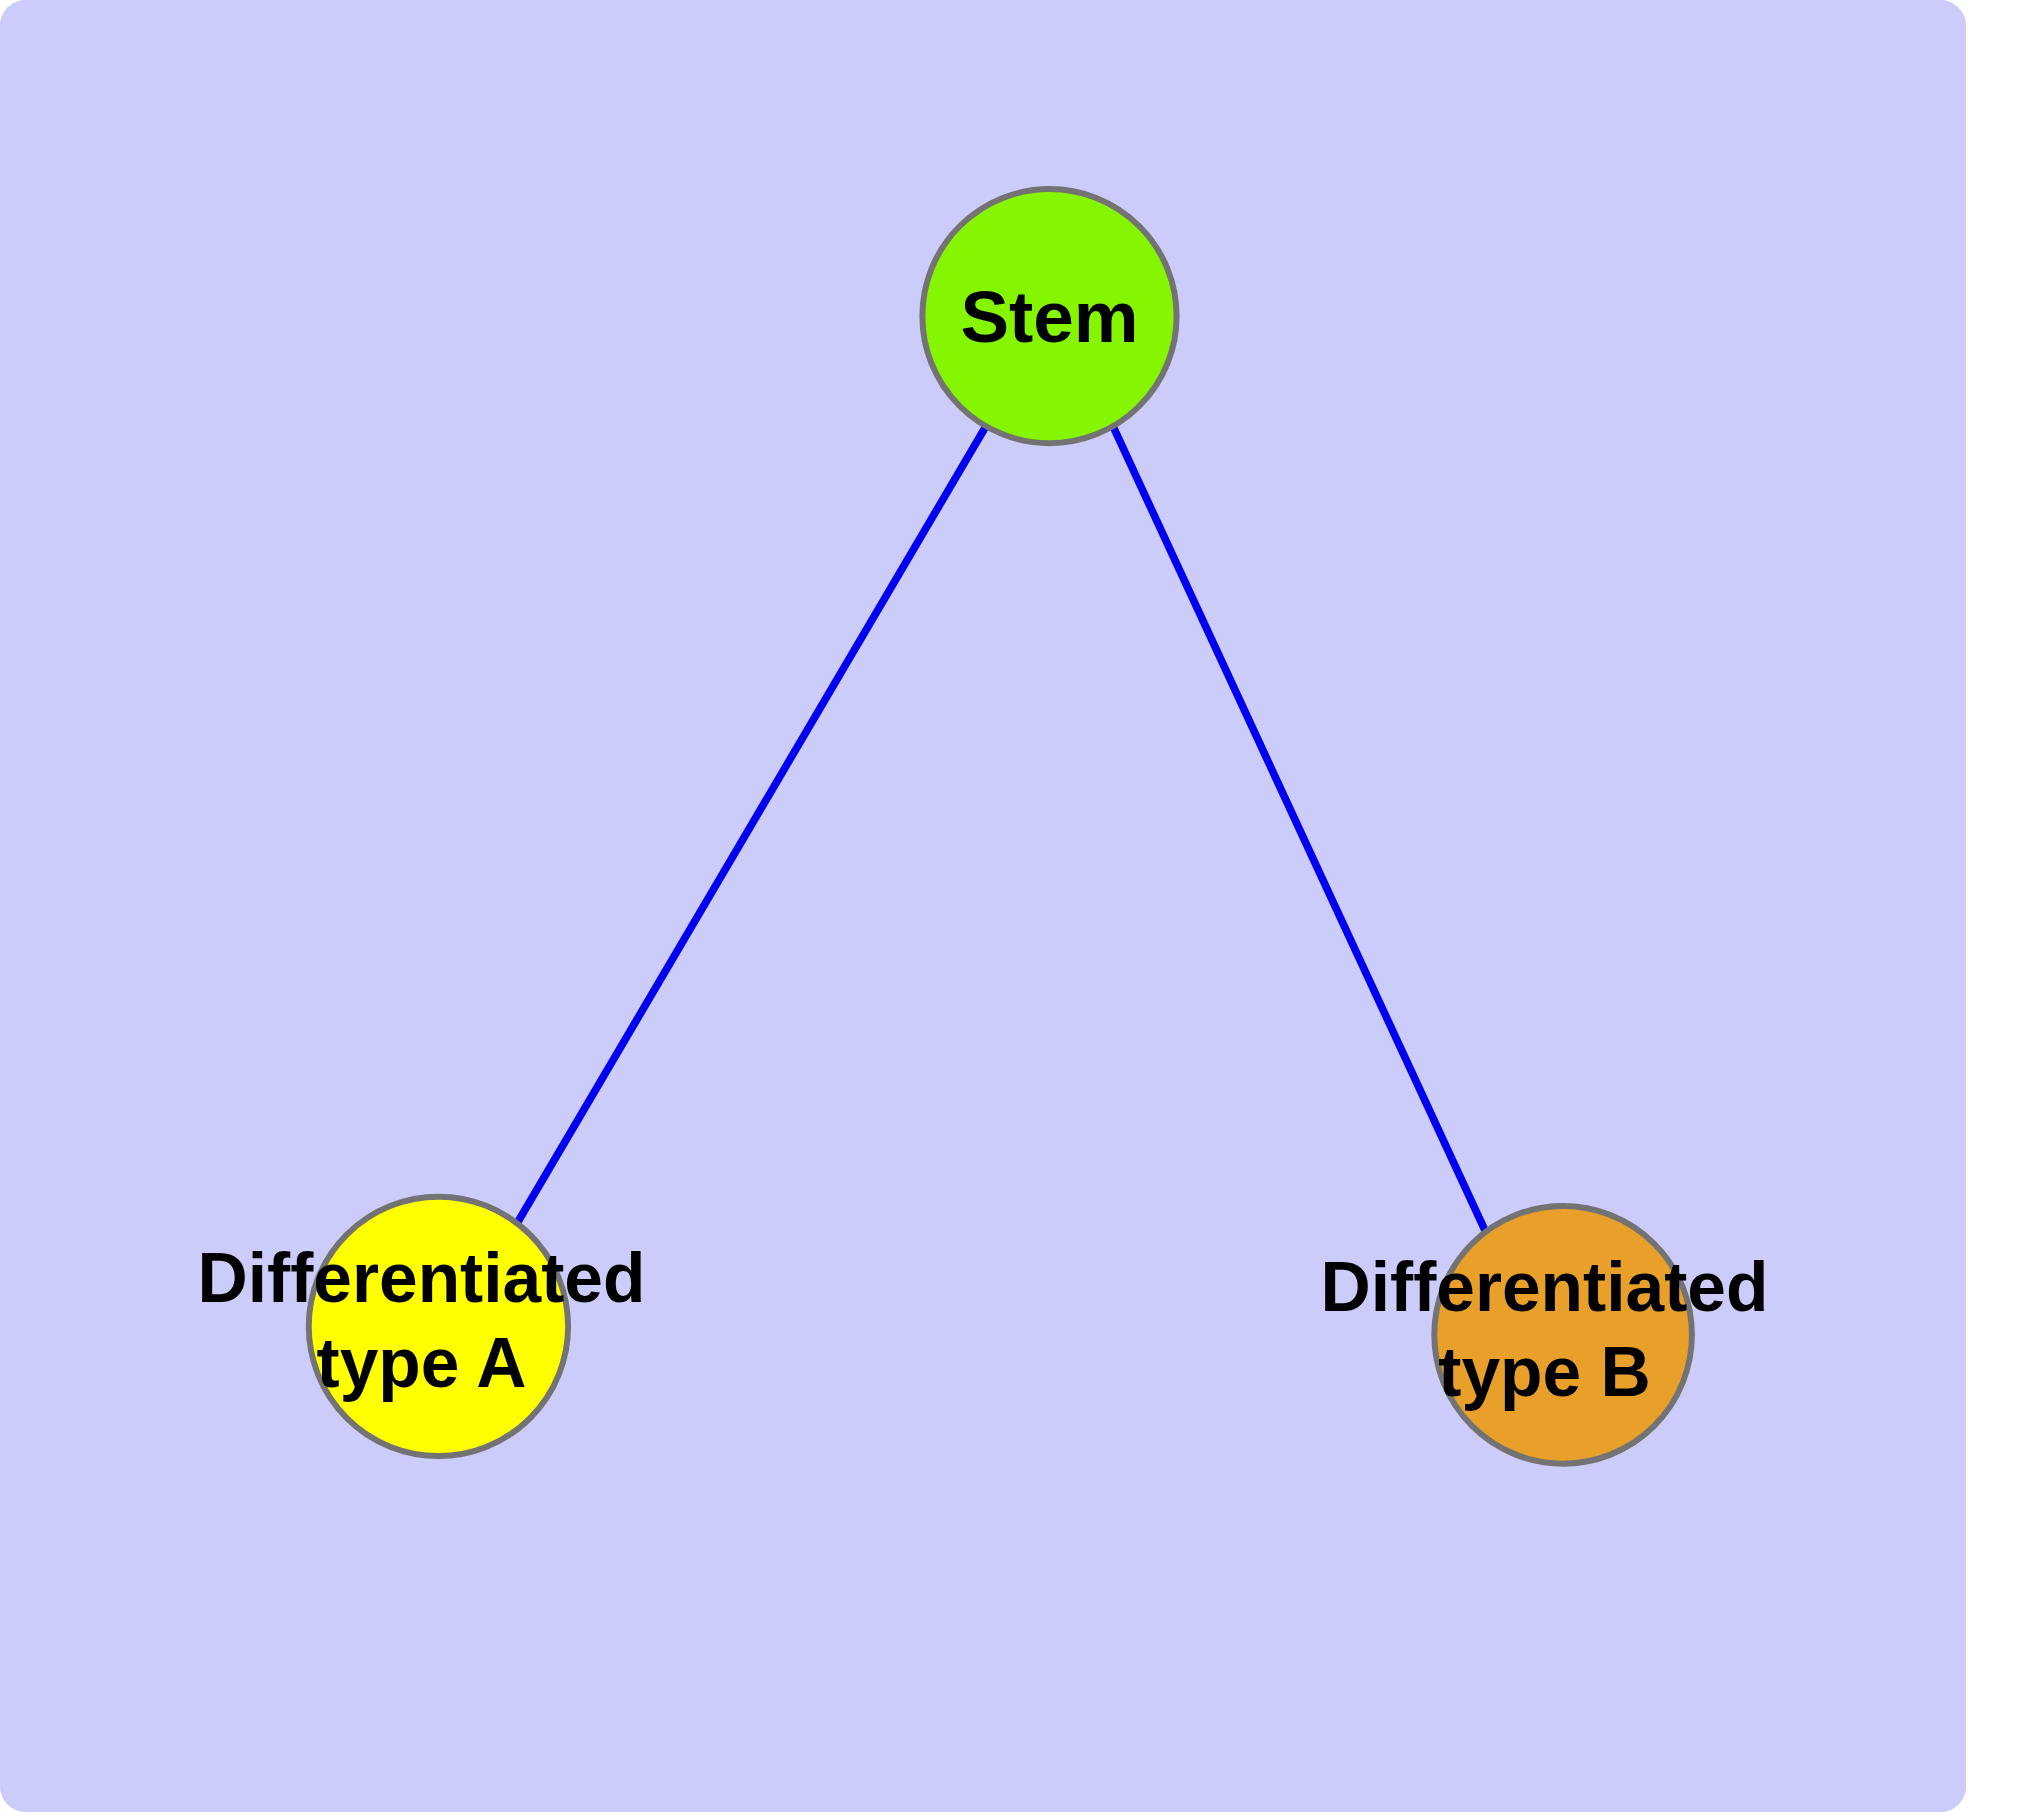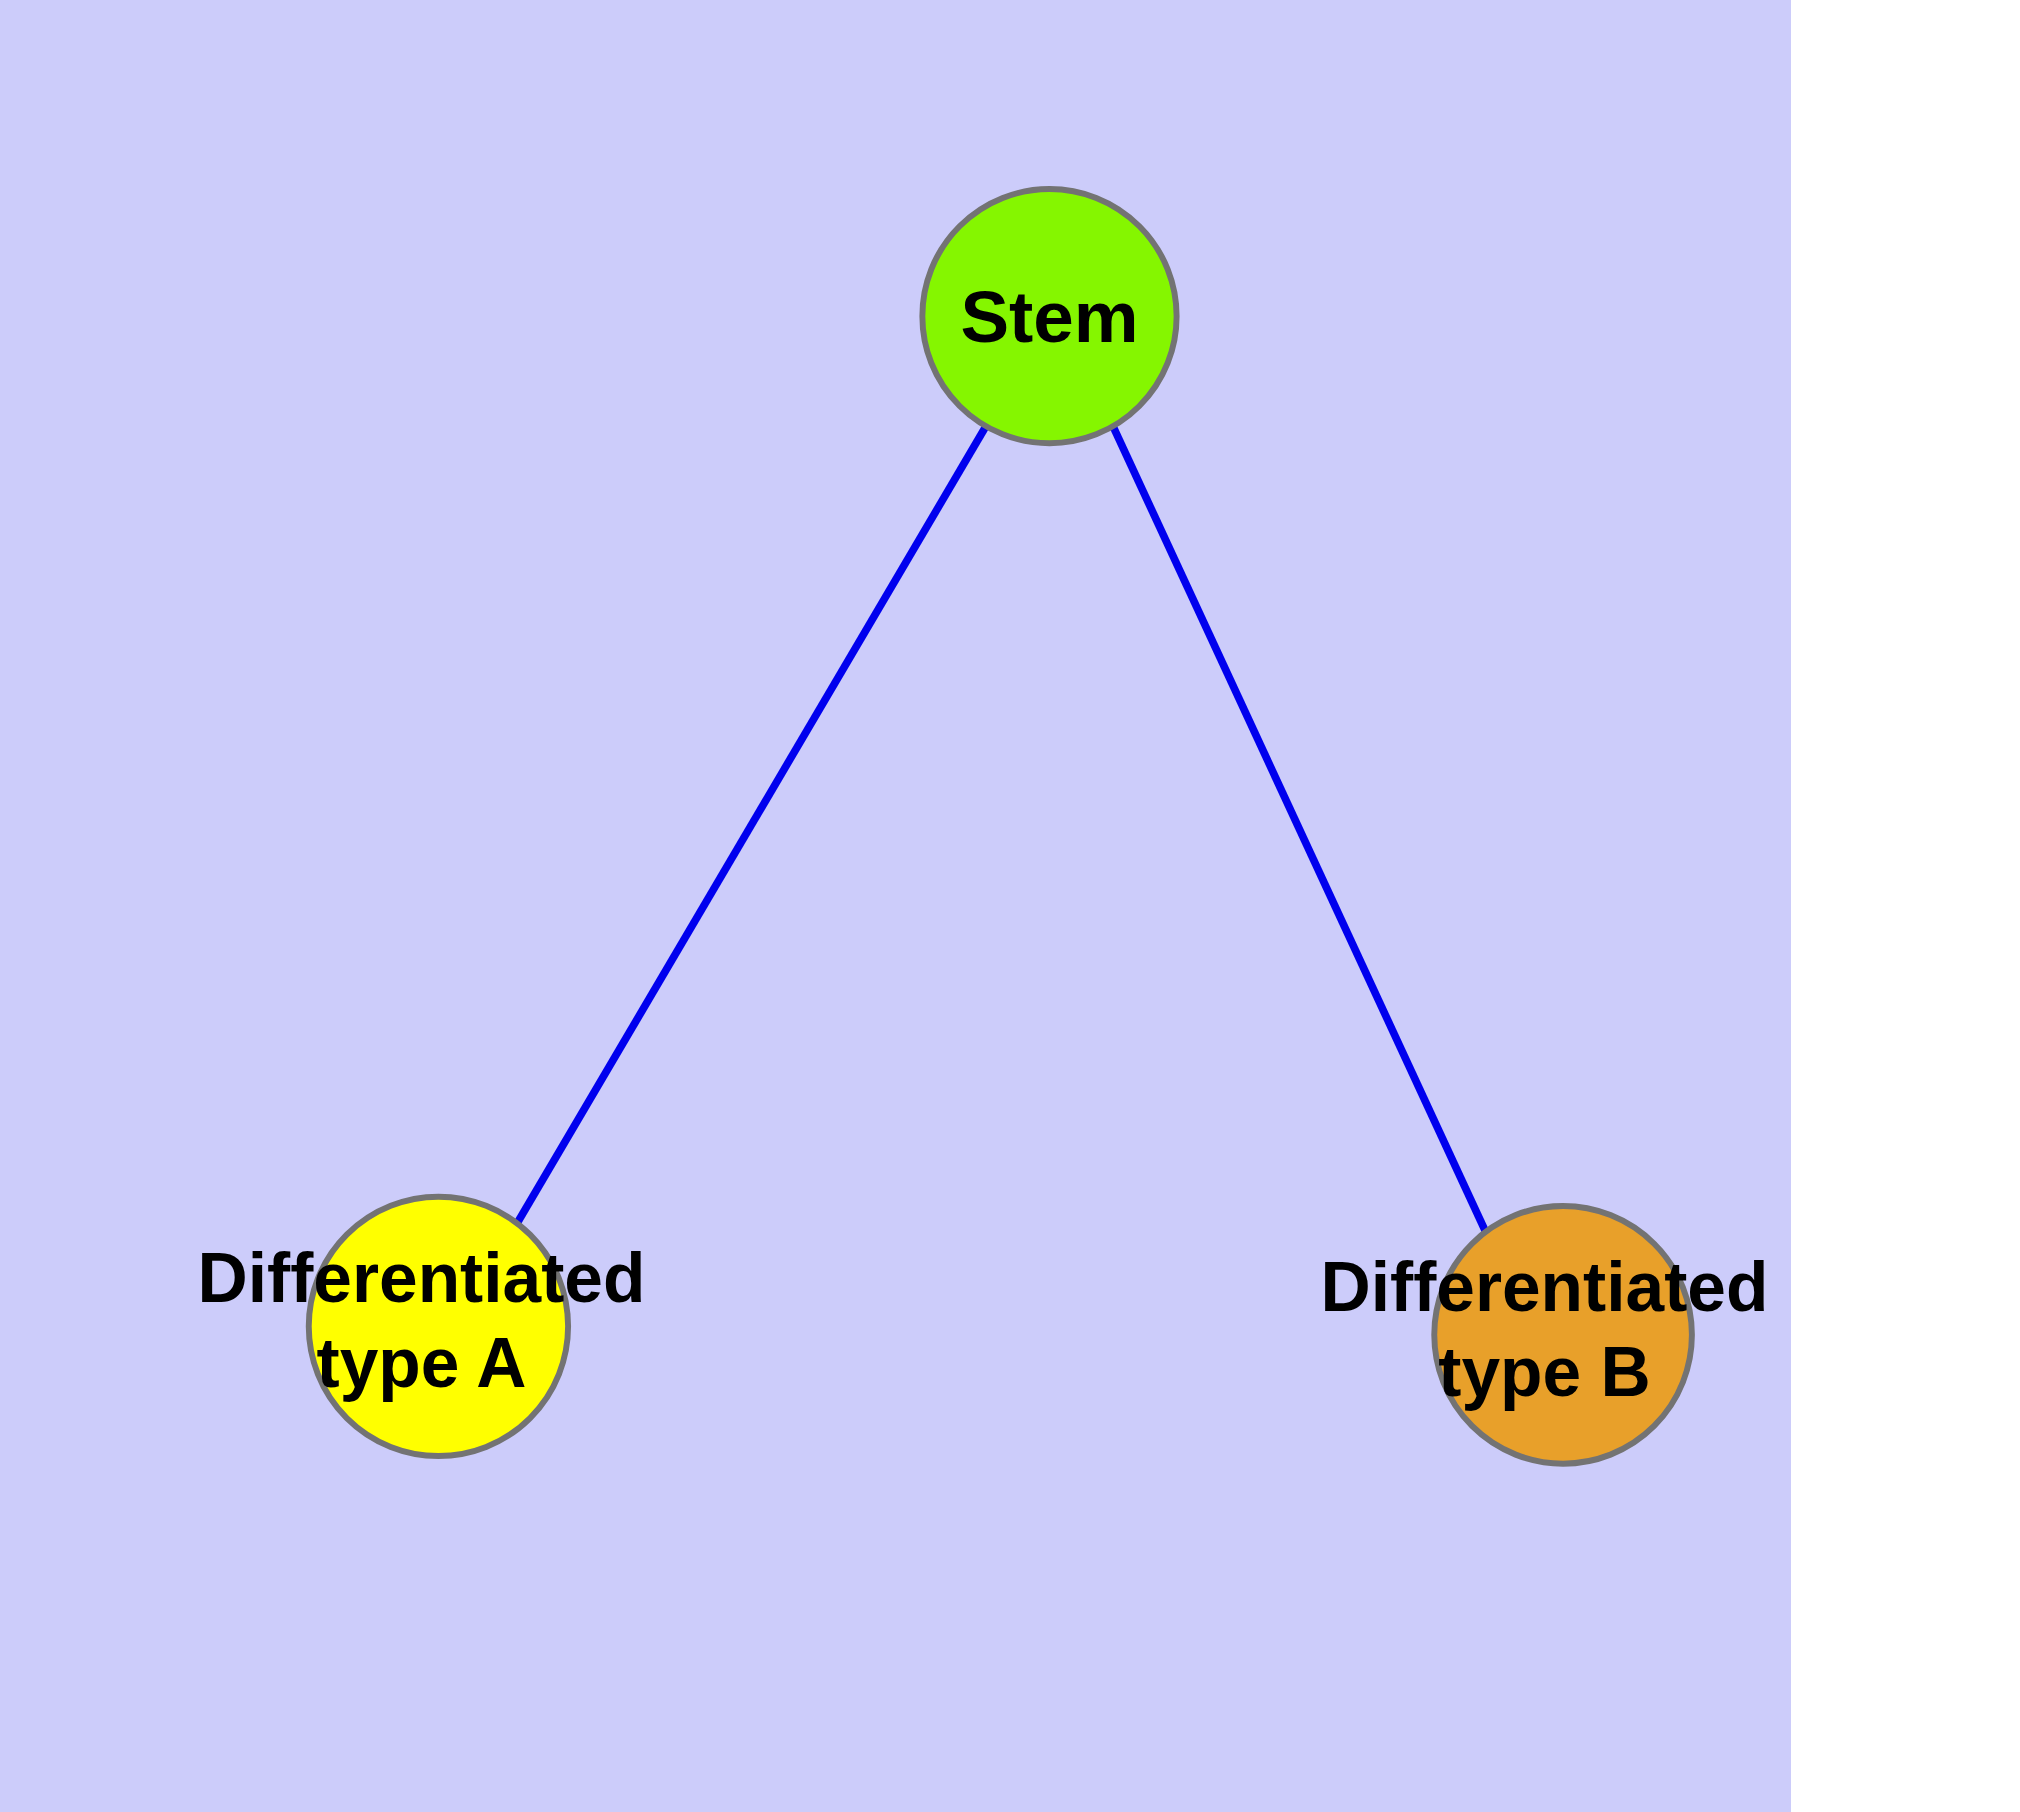--- a/index.html
+++ b/index.html
@@ -3,24 +3,25 @@
 <meta charset="utf-8">
 <title>Cell Differentiation Graph</title>
 <style>
   html, body {
     margin: 0;
     padding: 0;
     background: #ffffff;
   }
   #canvas {
     position: relative;
-    width: 1791px;
+    width: 1966px;
     height: 1812px;
     overflow: hidden;
     font-family: "Liberation Sans", sans-serif;
+    border-radius: 26px;
   }
   #graph-svg {
     position: absolute;
     top: 0;
     left: 0;
     width: 2021px;
     height: 1812px;
     display: block;
   }
   .node-label {

